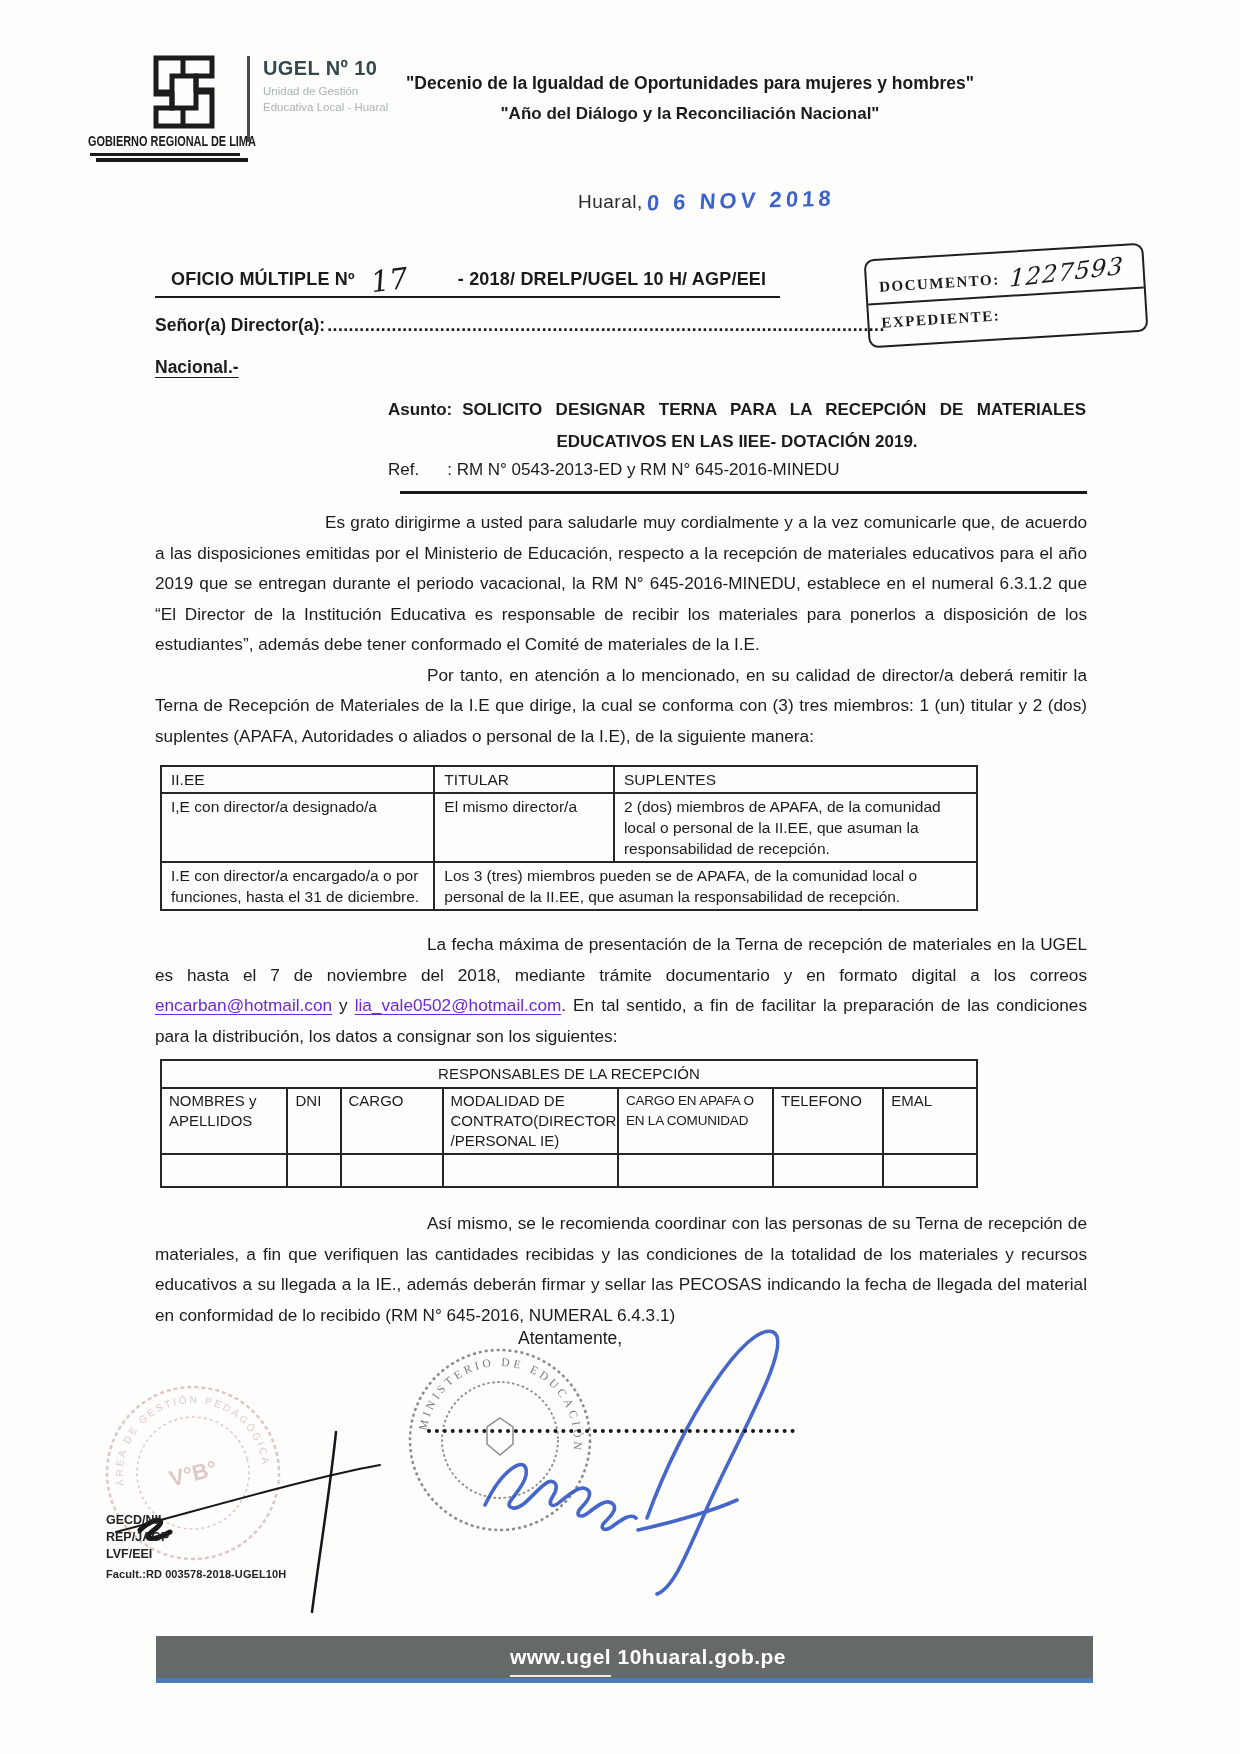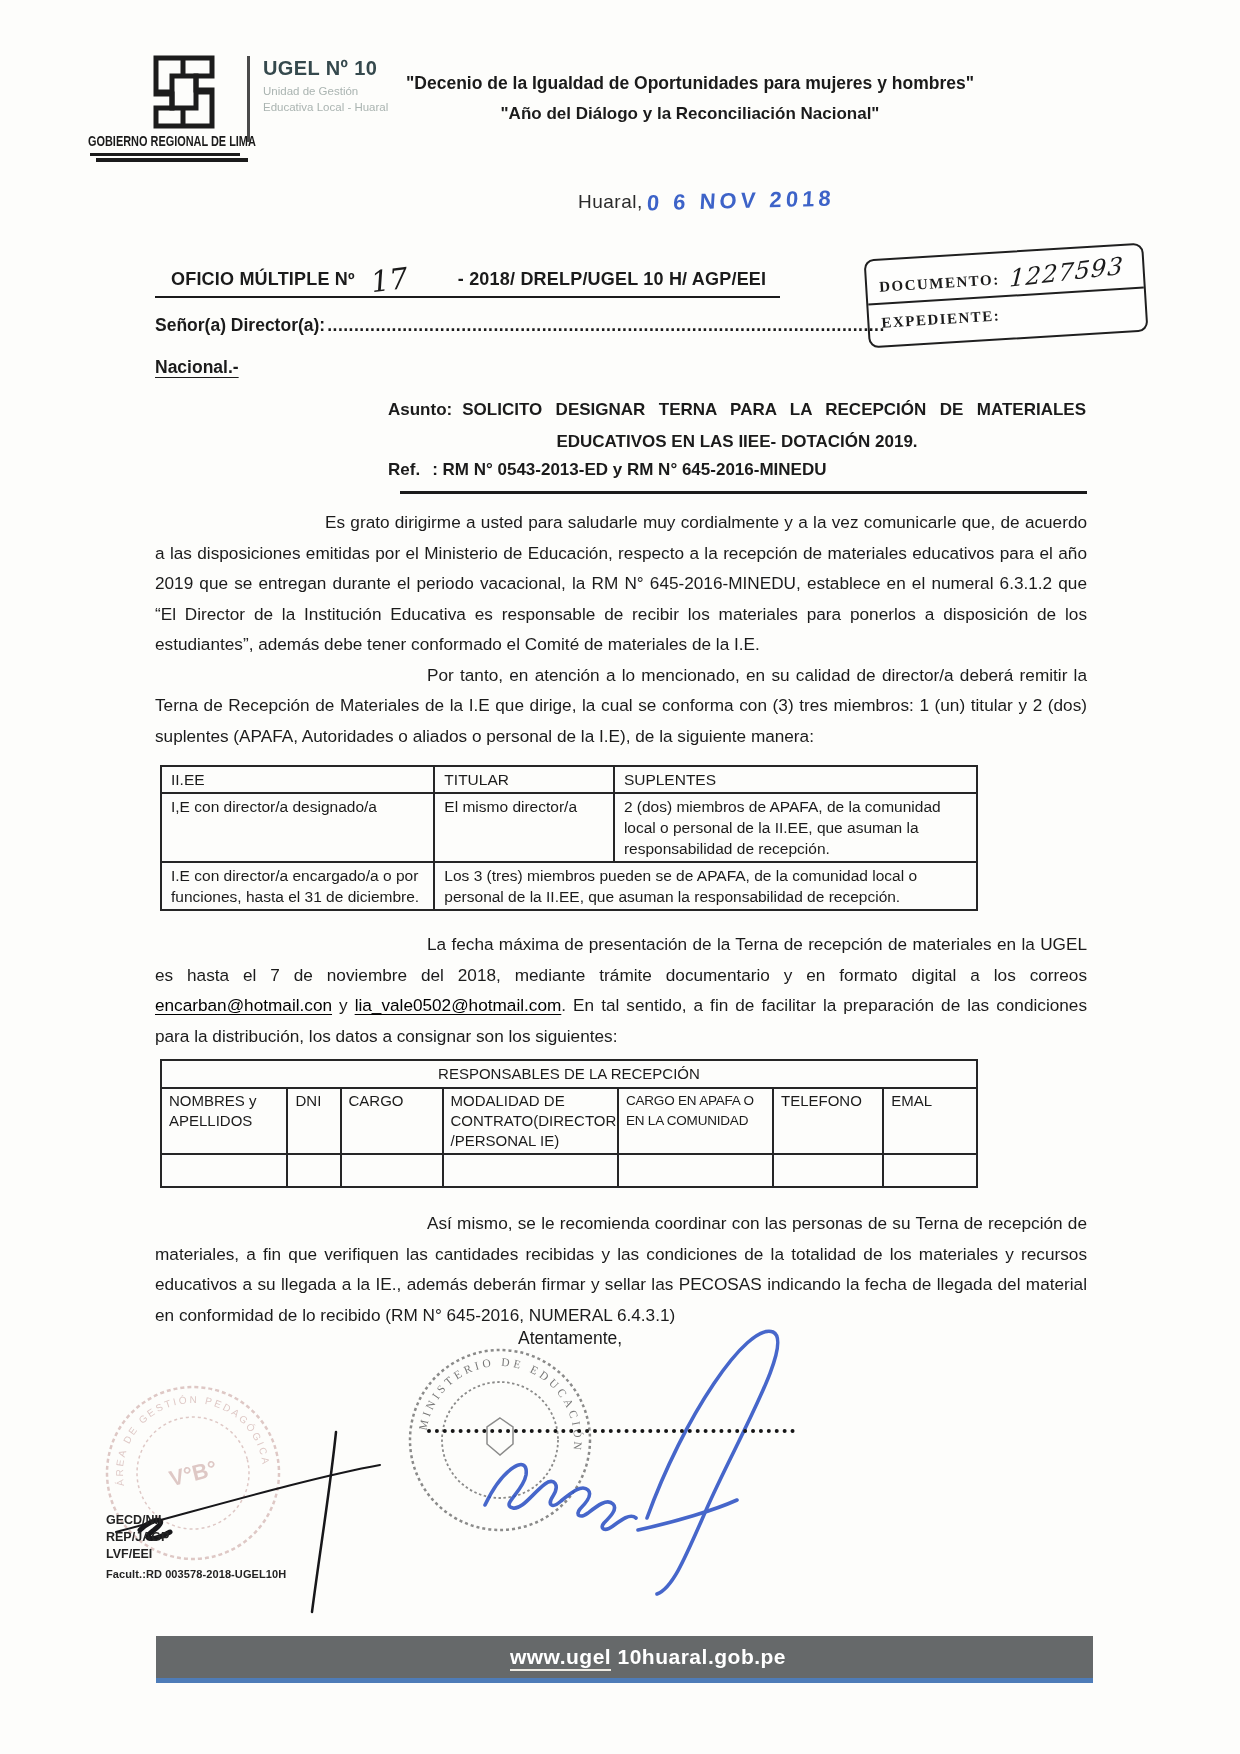--- a/index.html
+++ b/index.html
@@ -45,29 +45,29 @@
   
   .senor-line { position:absolute; left:155px; top:315px; font-size:17.5px; font-weight:bold;
                 display:flex; align-items:flex-end; }
   .senor-dots { letter-spacing:.5px; width:558px; overflow:hidden; white-space:nowrap; margin-left:2px; }
   .presente { position:absolute; left:155px; top:357px; font-size:17.5px; font-weight:bold;
               text-decoration:underline; text-underline-offset:4px; }
   
   .asunto { position:absolute; left:388px; top:394px; width:698px; font-weight:bold;
             font-size:17px; line-height:32px; text-align:justify; text-align-last:center; }
   .asunto .lbl { margin-right:10px; }
-  .ref-row { position:absolute; left:388px; top:460px; display:flex; gap:12px;
-             font-weight:bold; font-size:17px; }
+  .ref-row { position:absolute; left:388px; top:460px; display:flex; gap:28px;
+             font-weight:normal; font-size:17px; }
   .ref-rule { position:absolute; left:400px; top:491px; width:687px; height:2.5px; background:#1b1b1b; }
   
   .content { position:absolute; left:155px; top:507px; width:932px; }
   .para { font-size:17.2px; line-height:30.5px; text-align:justify; margin:0; }
   .indent1 { text-indent:170px; }
   .indent2 { text-indent:272px; }
-  .email-link { color:#000000; text-underline-offset:3px; }
+  .email-link { color:#6d28d9; text-underline-offset:3px; }
   .doc-table { border-collapse:collapse; width:818px; margin:14px 0 18px 5px; table-layout:fixed; }
   .doc-table th, .doc-table td { border:2px solid #262626; padding:2px 9px; font-size:15.5px;
                  line-height:21px; text-align:left; font-weight:normal; vertical-align:top; }
   .t2 { margin:8px 0 20px 5px; }
   .t2 th, .t2 td { font-size:15px; line-height:20px; padding:2px 7px; }
   .t2 .t2-title { text-align:center; padding:3px; font-size:15px; }
   .t2 .hdr-small { font-size:13.5px; letter-spacing:-.2px; }
   .t2 .empty-row td { height:27px; }
   
   .salutation { position:absolute; left:518px; top:1328px; font-size:17.5px; }
@@ -81,21 +81,21 @@
   .vb-stamp-svg { position:absolute; left:88px; top:1368px; opacity:.5; pointer-events:none; }
   .pen-marks-svg { position:absolute; left:98px; top:1430px; pointer-events:none; }
   .initials { position:absolute; left:106px; top:1512px; font-size:12.5px; font-weight:bold;
               line-height:17px; color:#232323; }
   .facult { font-size:11px; margin-top:3px; font-weight:bold; letter-spacing:.1px; }
   
   .footer-bar { position:absolute; left:156px; top:1636px; width:937px; height:42px;
                 background:#66696a; border-bottom:5px solid #4e7cb8;
                 display:flex; align-items:center; justify-content:center;
                 color:#ffffff; font-weight:bold; font-size:21px; letter-spacing:.5px; }
-  .footer-bar .u { border-bottom:2px solid #efece4; padding-bottom:1px;margin-left:47px; }
+  .footer-bar .u { border-bottom:2px solid #efece4; padding-bottom:7px;margin-left:47px; }
 </style>
 </head>
 <body>
 
 <div class="page">
 
   <div class="logo-box">
     <svg width="94" height="84" viewBox="0 0 94 84">
       <g stroke="#1c1c1c" stroke-width="5" fill="none">
         <path d="M20,8 H76 V26 H60 V40 H76 V76 H20 V58 H36 V44 H20 Z"></path>

